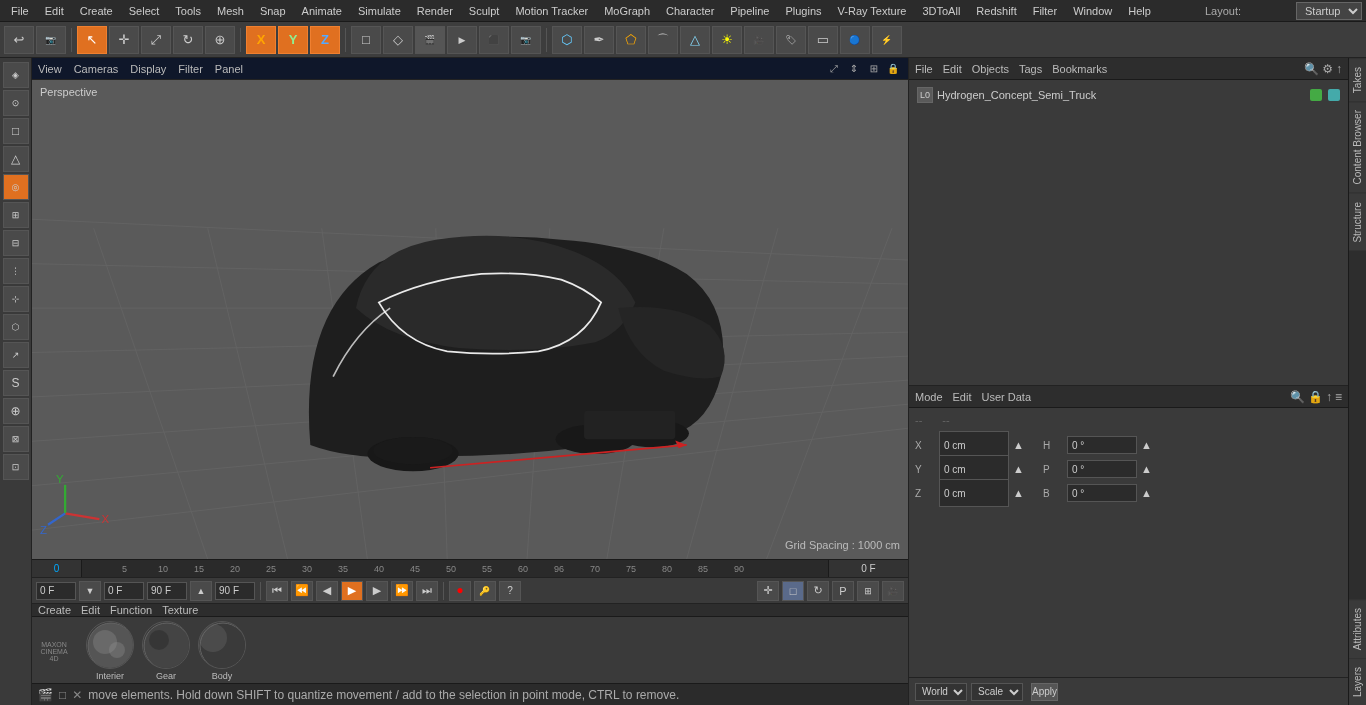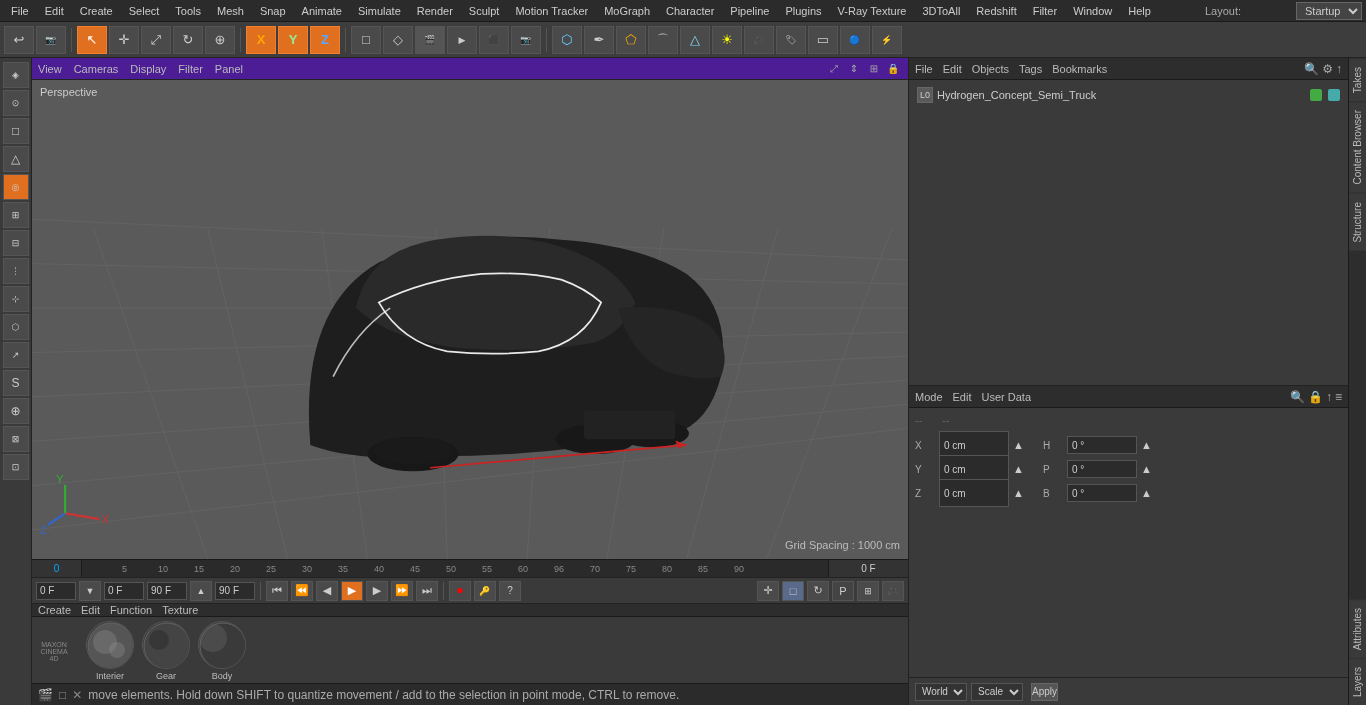--- a/index.html
+++ b/index.html
@@ -90,21 +90,21 @@
     .sidebar-btn.active { background: #e07020; }
 
     
     #viewport-container {
       flex: 1;
       display: flex;
       flex-direction: column;
     }
 
     #viewport-header {
-      background: #4c1d95;
+      background: #0f172a;
       height: 22px;
       display: flex;
       align-items: center;
       padding: 0 6px;
       gap: 12px;
       border-bottom: 1px solid #222;
     }
     .viewport-menu-item {
       color: #bbb;
       cursor: pointer;

